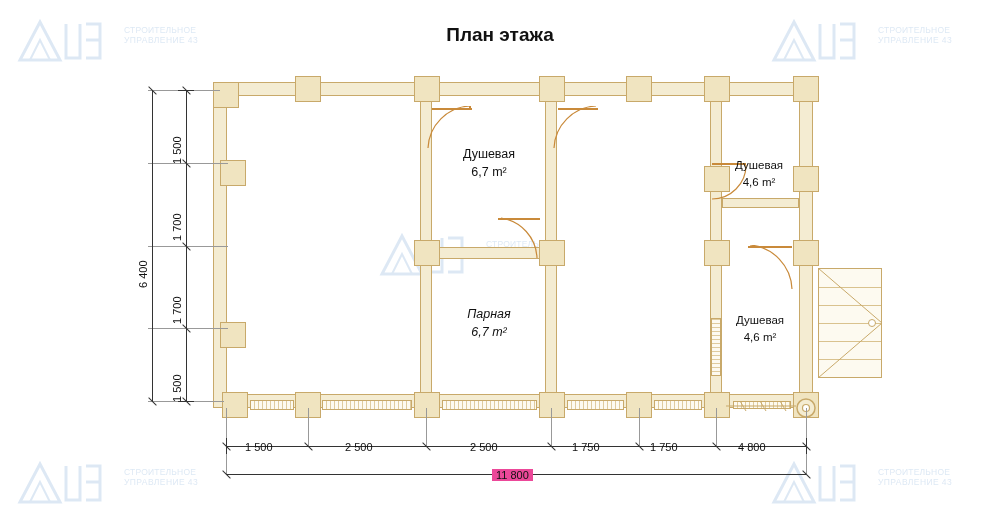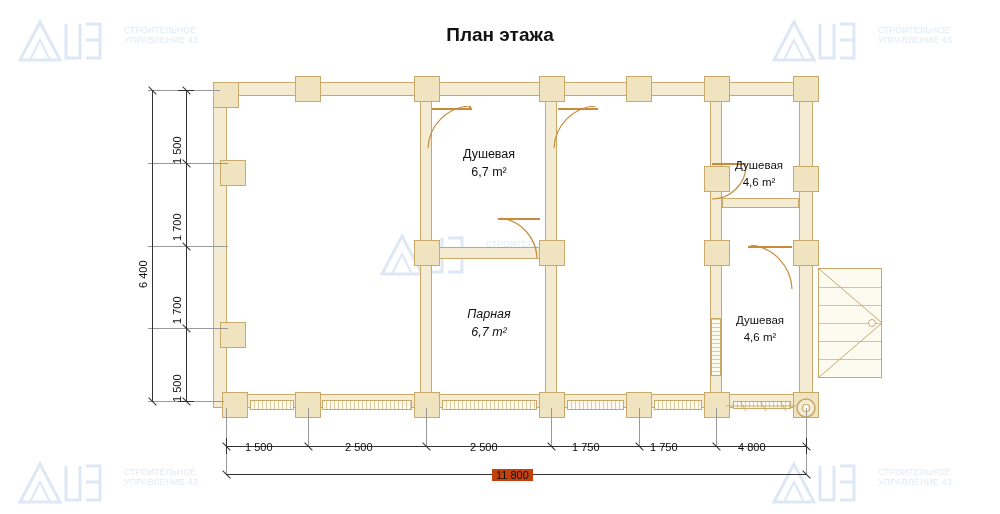--- a/index.html
+++ b/index.html
@@ -392,15 +392,15 @@
   <div class="dimtext" style="left:245px; top:441px;">1 500</div>
   <div class="dimtext" style="left:345px; top:441px;">2 500</div>
   <div class="dimtext" style="left:470px; top:441px;">2 500</div>
   <div class="dimtext" style="left:572px; top:441px;">1 750</div>
   <div class="dimtext" style="left:650px; top:441px;">1 750</div>
   <div class="dimtext" style="left:738px; top:441px;">4 800</div>
 
   <div class="dimline h" style="left:226px; top:474px; width:580px;"></div>
   <div class="tick" style="left:221px; top:474px;"></div>
   <div class="tick" style="left:801px; top:474px;"></div>
-  <div class="dimtext" style="left:492px; top:469px; background:#c2410c; padding:0 4px;">11 800</div>
+  <div class="dimtext" style="left:492px; top:469px; background:#ec4899; padding:0 4px;">11 800</div>
 
 </div>
 
 </body></html>

